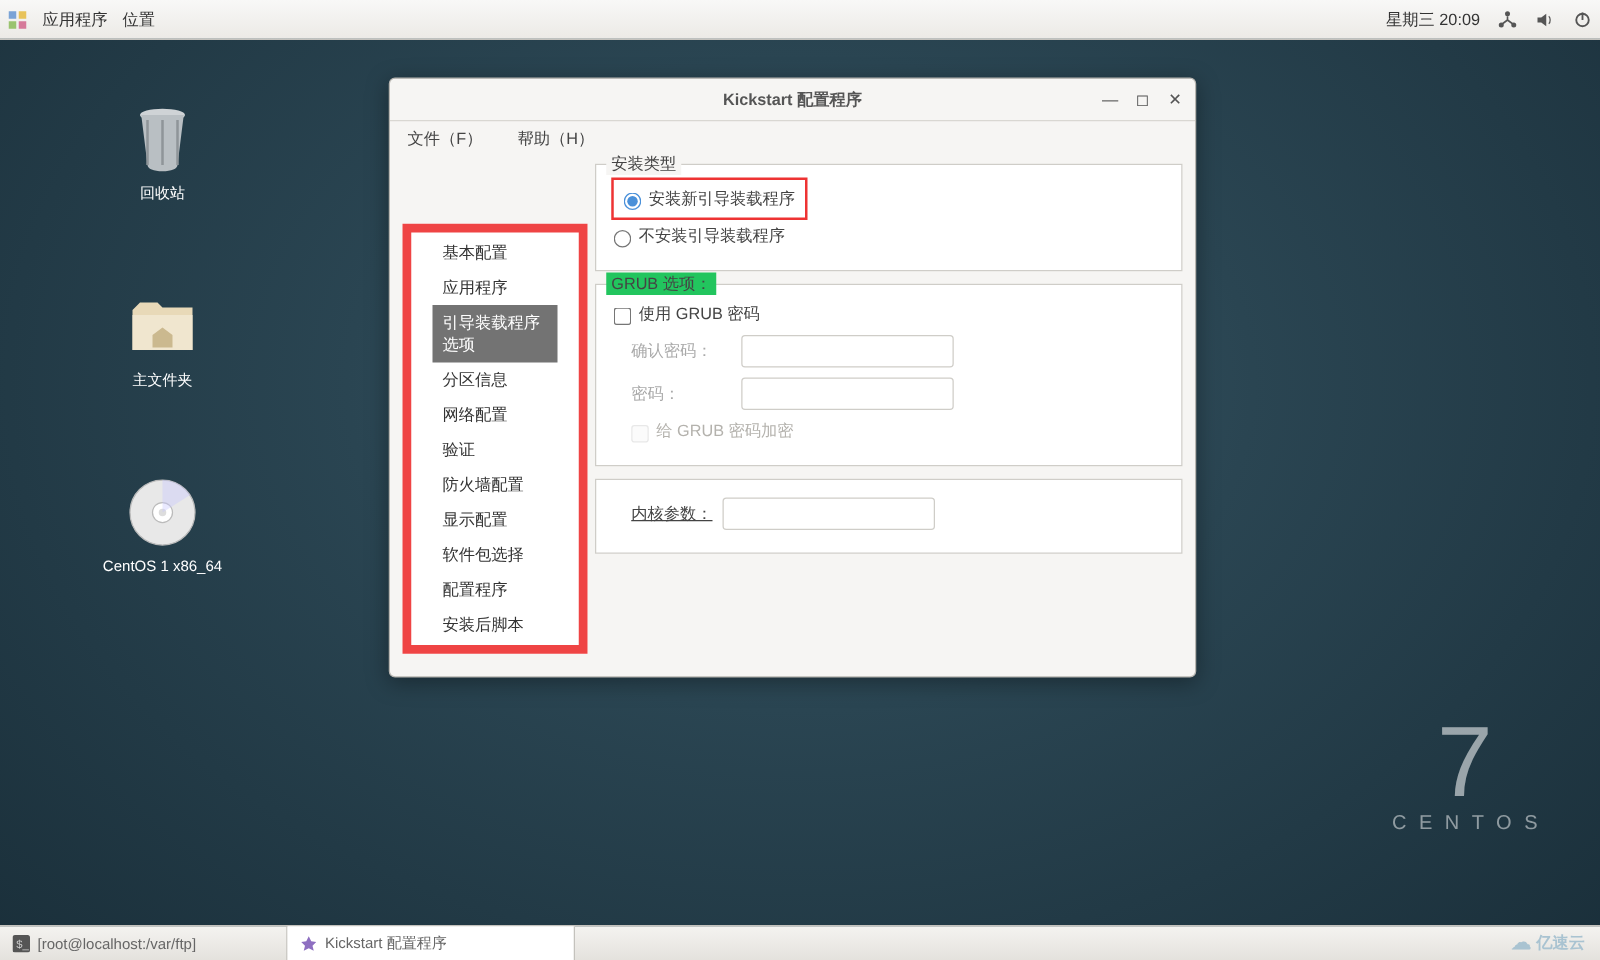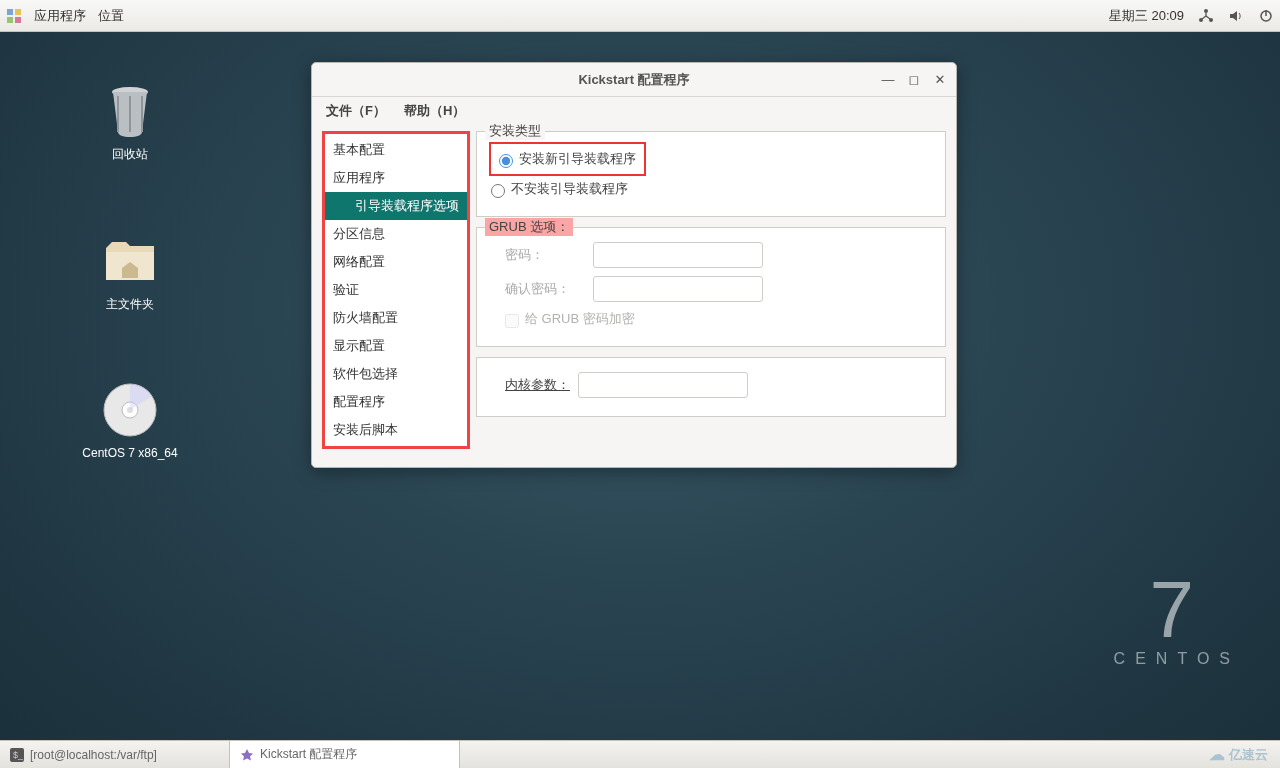--- a/index.html
+++ b/index.html
@@ -35,35 +35,35 @@
   background: #f6f5f3; border: 1px solid #b8b6b1; border-radius: 5px;
   box-shadow: 0 4px 18px rgba(0,0,0,.35);
 }
 .titlebar {
   height: 34px; display: flex; align-items: center; justify-content: center;
   position: relative; border-bottom: 1px solid #d9d7d2;
   font-weight: bold; font-size: 13px; color: #555;
 }
 .titlebar .win-btns { position: absolute; right: 6px; top: 6px; display: flex; gap: 6px; }
 .win-btn { width: 20px; height: 20px; border: none; background: transparent; font-size: 13px; color: #555; cursor: pointer; text-align: center; }
-.menubar { height: 28px; display: flex; align-items: center; gap: 18px; padding: 0 14px; font-size: 13px; color: #444; font-weight: bold; }
+.menubar { height: 28px; display: flex; align-items: center; gap: 28px; padding: 0 14px; font-size: 13px; color: #444; }
 .menubar span { cursor: default; }
 
 
 .win-body { display: flex; padding: 6px 10px 18px 10px; gap: 6px; }
 .sidebar {
-  width: 148px; background: #fff; border: 3px solid #ef4444;
-  display: flex; flex-direction: column; padding: 2px 0;
+  width: 148px; background: #fff; border: 7px solid #ef4444;
+  display: flex; flex-direction: column; padding: 2px 17px; margin-top: 48px;
 }
 .sidebar-item { padding: 5px 8px; font-size: 13px; color: #333; cursor: default; }
-.sidebar-item.selected { background: #0f766e; color: #fff; text-align: right; }
+.sidebar-item.selected { background: #737373; color: #fff; }
 
 .content { flex: 1; display: flex; flex-direction: column; gap: 10px; }
 .groupbox { border: 1px solid #cfcdc8; background: #fff; padding: 10px 12px 14px; position: relative; }
-.group-title { position: absolute; top: -10px; left: 8px; background: #fca5a5; padding: 0 4px; font-size: 13px; color: #444; }
+.group-title { position: absolute; top: -10px; left: 8px; background: #22c55e; padding: 0 4px; font-size: 13px; color: #444; }
 .content .groupbox:first-child .group-title { background: #fff; }
 
 .radio-row, .check-row { display: flex; align-items: flex-end; gap: 6px; padding: 4px 2px; font-size: 13px; color: #444; }
 .radio-row.disabled, .check-row.disabled, label.disabled { color: #b4b2ad; }
 input[type=radio], input[type=checkbox] { width: 14px; height: 14px; accent-color: #4a90d9; }
 input[type=radio]:disabled, input[type=checkbox]:disabled { opacity: .5; }
 
 .highlight-box { border: 2px solid #e33; padding: 2px 6px; display: inline-flex; }
 
 .form-row { display: flex; align-items: center; gap: 8px; padding: 4px 16px; }
@@ -159,21 +159,21 @@
 </div>
 <div class="desktop-icon" style="top:380px;left:70px;width:120px">
   <div class="icon-slot cd-icon">
     <svg viewBox="0 0 60 60">
         <circle cx="30" cy="30" r="26" fill="#e8e8e8" stroke="#bbb"></circle>
         <circle cx="30" cy="30" r="8" fill="#fff" stroke="#bbb"></circle>
         <circle cx="30" cy="30" r="3" fill="#ddd"></circle>
         <path d="M30 4a26 26 0 0 1 22 12L30 30z" fill="rgba(200,200,255,.4)"></path>
       </svg>
   </div>
-  <div>CentOS 7 x86_64</div>
+  <div>CentOS 1 x86_64</div>
 </div>
 
 <div class="centos-mark">
   <div class="centos-7">7</div>
   <div class="centos-text">CENTOS</div>
 </div>
 
 <div class="window">
   <div class="titlebar">
     <span>Kickstart 配置程序</span>
@@ -213,26 +213,30 @@
           </label>
         </div>
         <label class="radio-row">
           <input type="radio" name="itype" style="">
           <span>不安装引导装载程序</span>
         </label>
       </div>
 
       <div class="groupbox">
         <div class="group-title">GRUB 选项：</div>
+        <label class="check-row">
+          <input type="checkbox" style="">
+          <span>使用  GRUB 密码</span>
+        </label>
+        <div class="form-row">
+          <label class="disabled">确认密码：</label>
+          <input type="password" disabled="" style="">
+        </div>
         <div class="form-row">
           <label class="disabled">密码：</label>
-          <input type="password" disabled="" style="">
-        </div>
-        <div class="form-row">
-          <label class="disabled">确认密码：</label>
           <input type="password" disabled="" style="">
         </div>
         <label class="check-row disabled" style="padding-left:16px">
           <input type="checkbox" disabled="" style="">
           <span>给 GRUB 密码加密</span>
         </label>
       </div>
 
 
       <div class="groupbox" style="border:1px solid #cfcdc8">

